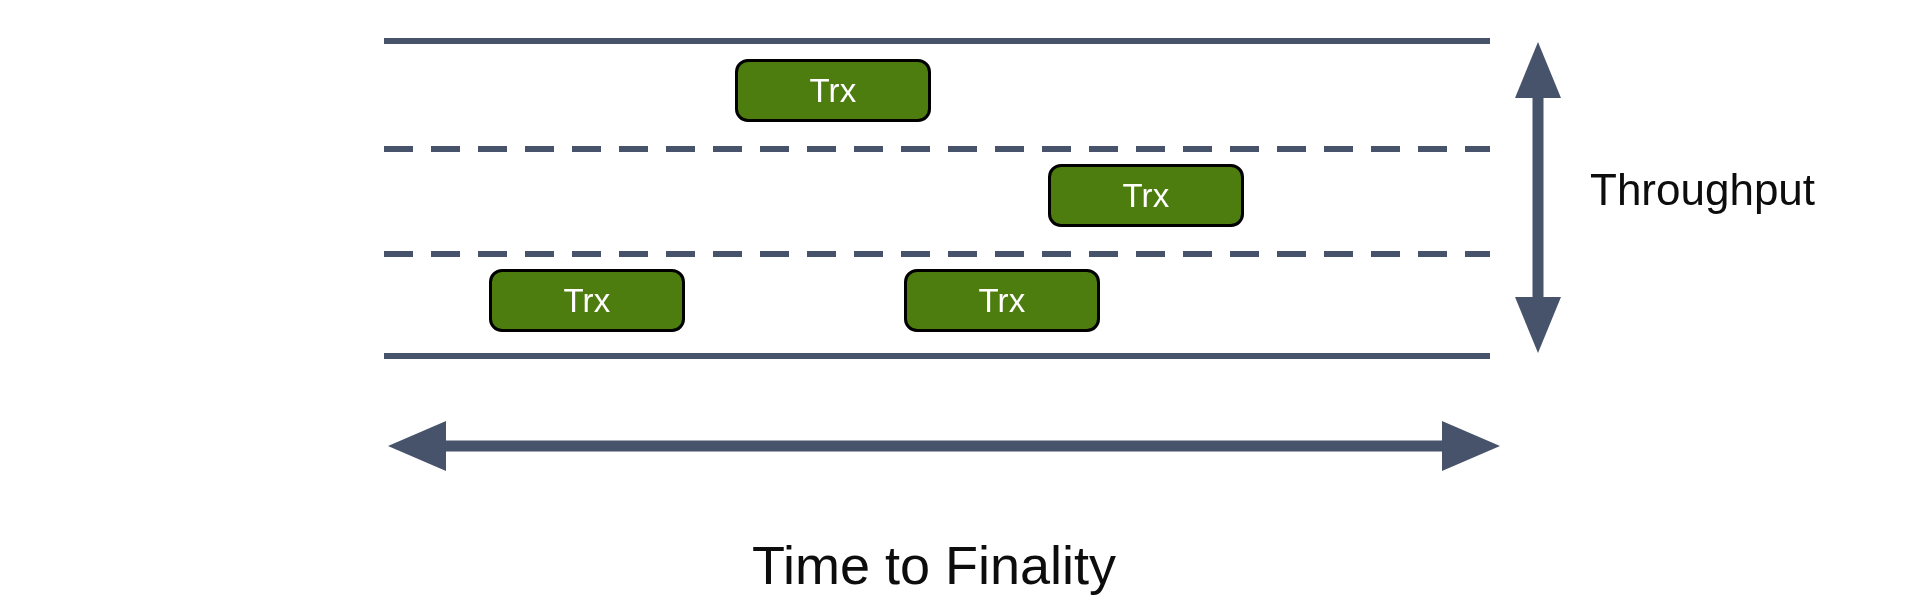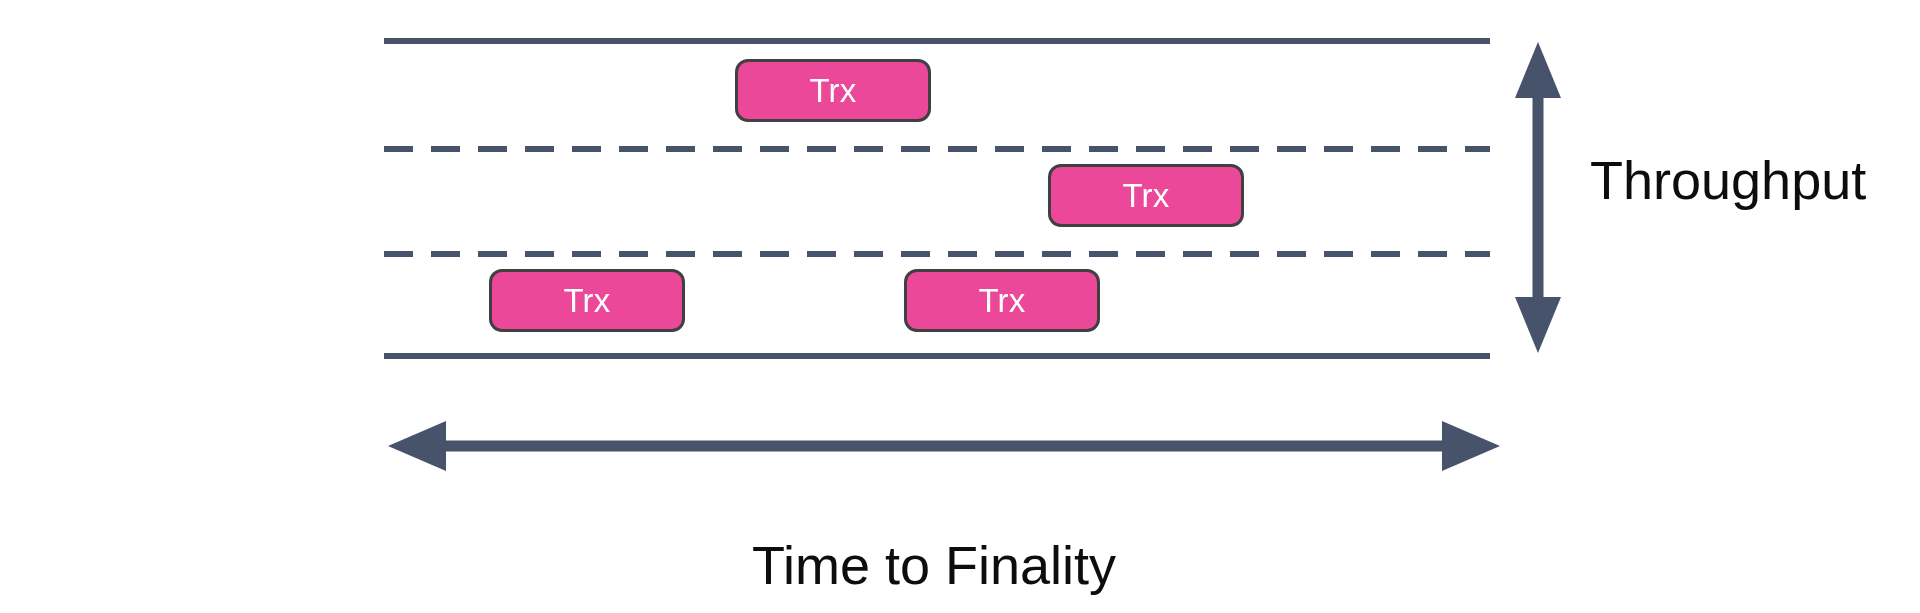--- a/index.html
+++ b/index.html
@@ -40,22 +40,22 @@
   }
   #rule-top    { top: 38px; }
   #rule-dash-1 { top: 146px; }
   #rule-dash-2 { top: 251px; }
   #rule-bottom { top: 353px; }
 
   
   .trx {
     position: absolute;
     box-sizing: border-box;
-    background: #ec4899;
-    border: 3px solid #404040;
+    background: #4d7c0f;
+    border: 3px solid #000000;
     border-radius: 13px;
     display: flex;
     align-items: center;
     justify-content: center;
     color: #ffffff;
     font-size: 33px;
     font-family: "Liberation Sans", sans-serif;
     letter-spacing: 0.2px;
     line-height: 1;
     user-select: none;
@@ -82,22 +82,22 @@
     position: absolute;
     color: #0D0D0D;
     font-family: "Liberation Sans", sans-serif;
     font-weight: 400;
     white-space: nowrap;
     line-height: 1;
     user-select: none;
   }
   #throughput-label {
     left: 1590px;
-    top: 153px;
-    font-size: 54px;
+    top: 168px;
+    font-size: 44px;
   }
   #finality-label {
     left: 0;
     top: 510px;
     width: 1880px;
     text-align: center;
     font-size: 54px;
   }
   #finality-label .inner {
     display: inline-block;

